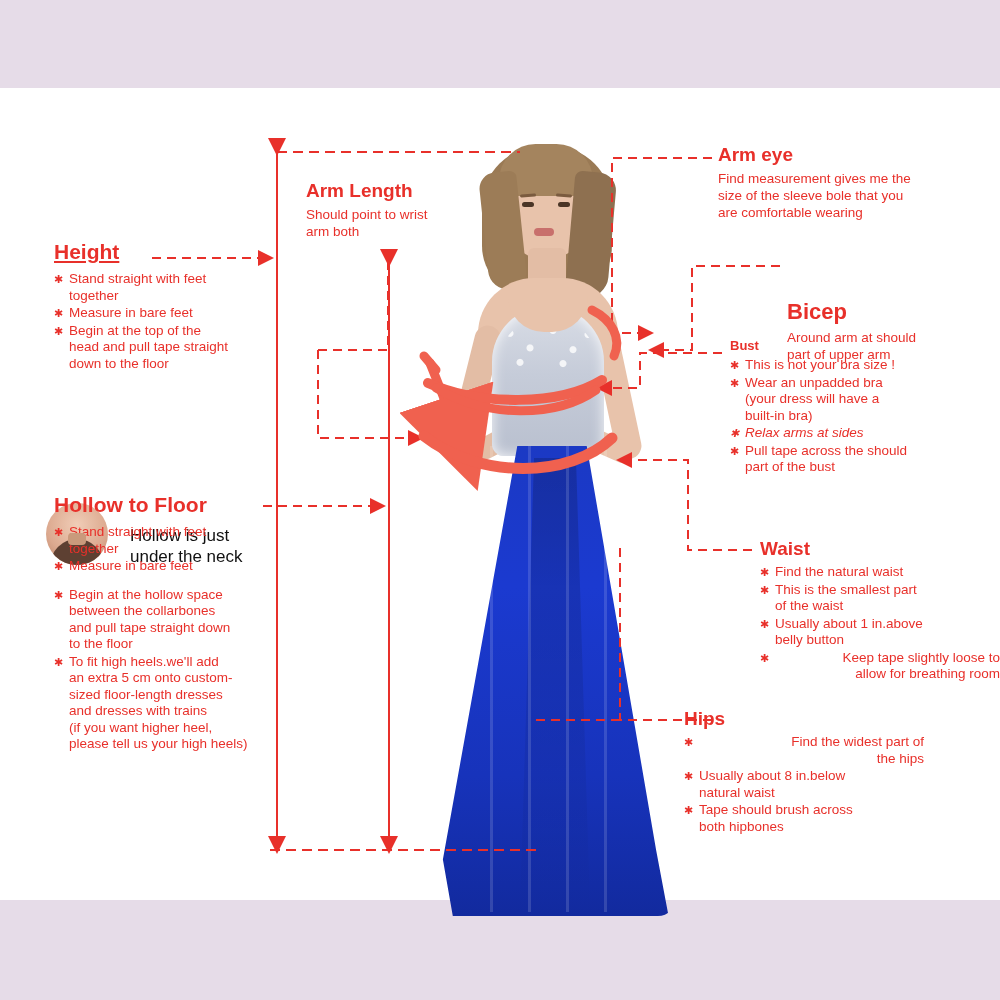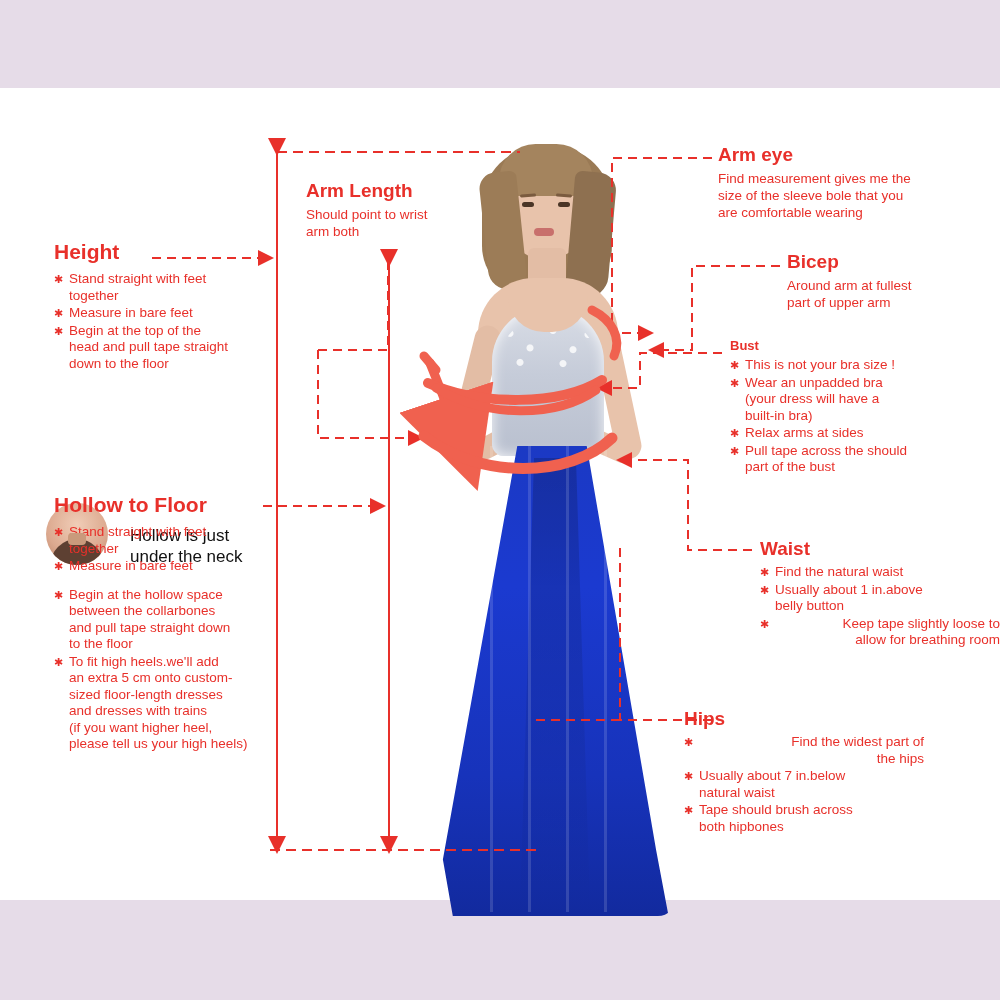--- a/index.html
+++ b/index.html
@@ -230,40 +230,40 @@
     </div>
 
     <div class="block" style="left:718px;top:56px;width:250px;">
       <div class="t" style="font-size:19px;">Arm eye</div>
       <p>Find measurement gives me the</p>
       <p>size of the sleeve bole that you</p>
       <p>are comfortable wearing</p>
     </div>
 
     <div class="block" style="left:787px;top:163px;width:200px;">
-      <div class="t" style="font-size:19px;">Bicep</div>
-      <p>Around arm at fullest</p>
+      <div class="t" style="font-size:22px;margin-top:48px;">Bicep</div>
+      <p>Around arm at should</p>
       <p>part of upper arm</p>
     </div>
 
     <div class="block" style="left:730px;top:250px;width:240px;">
       <div class="t" style="font-size:13px;">Bust</div>
       <ul>
         <li style="white-space:pre-line;">This is not your bra size !</li>
         <li style="white-space:pre-line;">Wear an unpadded bra
 (your dress will have a
 built-in bra)</li>
-        <li style="white-space:pre-line;">Relax arms at sides</li>
+        <li style="white-space:pre-line;font-style:italic;">Relax arms at sides</li>
         <li style="white-space:pre-line;">Pull tape across the should
 part of the bust</li>
       </ul>
     </div>
 
     <div class="block" style="left:54px;top:152px;width:230px;">
-      <div class="t" style="font-size:21px;margin-bottom:7px;">Height</div>
+      <div class="t" style="font-size:21px;margin-bottom:7px;text-decoration:underline;">Height</div>
       <ul>
         <li style="white-space:pre-line;">Stand straight with feet
 together</li>
         <li style="white-space:pre-line;">Measure in bare feet</li>
         <li style="white-space:pre-line;">Begin at the top of the
 head and pull tape straight
 down to the floor</li>
       </ul>
     </div>
 
@@ -289,33 +289,35 @@
 and dresses with trains
 (if you want higher heel,
 please tell us your high heels)</li>
       </ul>
     </div>
 
     <div class="block" style="left:760px;top:450px;width:240px;">
       <div class="t" style="font-size:19px;">Waist</div>
       <ul>
         <li style="white-space:pre-line;">Find the natural waist</li>
+        <li style="white-space:pre-line;">This is the smallest part
+of the waist</li>
         <li style="white-space:pre-line;">Usually about 1 in.above
 belly button</li>
         <li style="white-space:pre-line;text-align:right;">Keep tape slightly loose to
 allow for breathing room</li>
       </ul>
     </div>
 
     <div class="block" style="left:684px;top:620px;width:240px;">
       <div class="t" style="font-size:19px;">Hips</div>
       <ul>
         <li style="white-space:pre-line;text-align:right;">Find the widest part of
 the hips</li>
-        <li style="white-space:pre-line;">Usually about 7 in.below
+        <li style="white-space:pre-line;">Usually about 8 in.below
 natural waist</li>
         <li style="white-space:pre-line;">Tape should brush across
 both hipbones</li>
       </ul>
     </div>
 
   </div>
 </div>
 
 </body></html>

